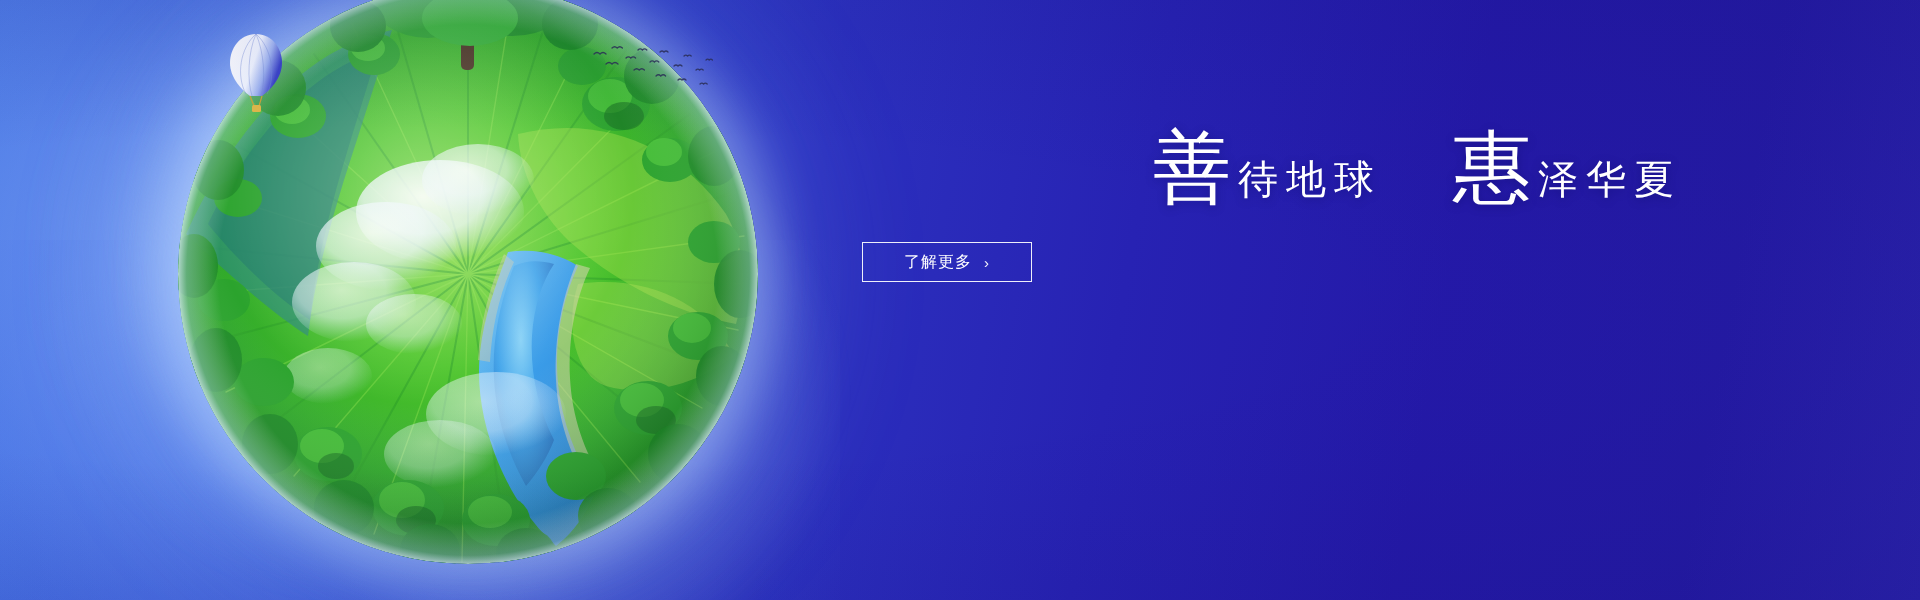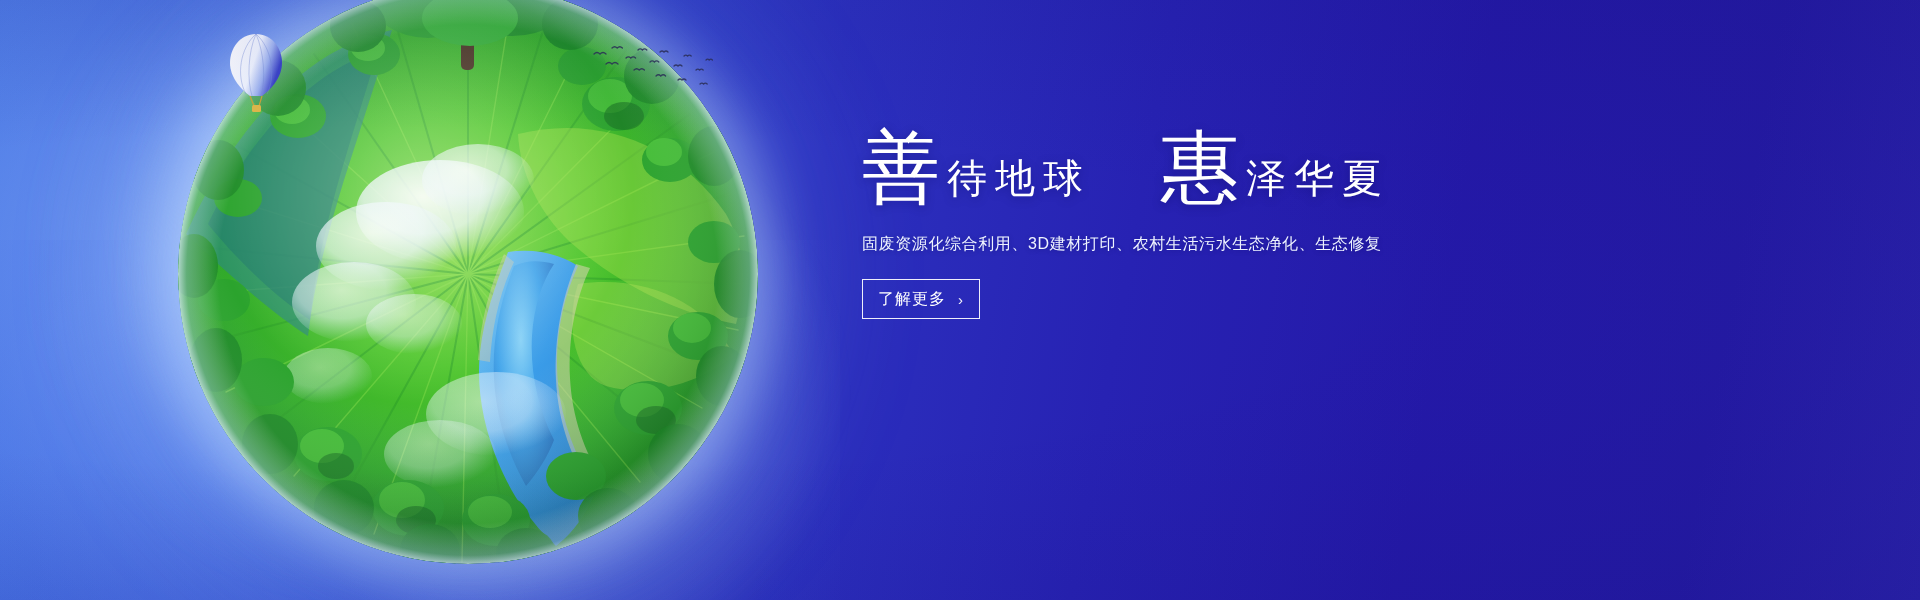--- a/index.html
+++ b/index.html
@@ -133,21 +133,22 @@
     left: 862px;
     top: 132px;
     width: 820px;
     color: #ffffff;
   }
   .headline {
     height: 86px;
     white-space: nowrap;
     line-height: 1;
     text-shadow: 0 2px 10px rgba(10,10,80,0.35);
-    font-family: Liberation Serif, serif;
+    font-family: Liberation Sans, sans-serif;
+    text-align: right;
   }
   .headline-group { display: inline-block; vertical-align: bottom; }
   .hl-big {
     font-size: 78px;
     font-weight: 400;
     letter-spacing: 1px;
     vertical-align: bottom;
     display: inline-block;
     line-height: 0.92;
   }
@@ -179,21 +180,21 @@
     white-space: nowrap;
     text-shadow: 0 1px 5px rgba(10,10,80,0.30);
   }
   .cta {
     margin-top: 24px;
     display: inline-flex;
     align-items: center;
     justify-content: center;
     gap: 12px;
     width: 116px;
-    padding: 11px 0;
+    padding: 11px 26px;
     border: 1px solid rgba(255,255,255,0.92);
     background: transparent;
     color: #ffffff;
     font-size: 16px;
     letter-spacing: 1px;
     cursor: pointer;
     font-family: "Liberation Sans", "DejaVu Sans", sans-serif;
     line-height: 1;
   }
   .cta .chev {
@@ -466,21 +467,20 @@
       <span class="headline-group">
         <span class="hl-big">善</span><span class="hl-small">待地球</span>
       </span>
       <span class="hl-gap"></span>
       <span class="headline-group">
         <span class="hl-big">惠</span><span class="hl-small">泽华夏</span>
       </span>
     </div>
 
 
-    <div class="desc">固废资源化综合利用、3D建材打印、农村生活污水生态净化、生态修复</div>
 
     <div class="cta">
       <span>了解更多</span>
       <span class="chev">›</span>
     </div>
 
   </div>
 
 </div>
 

